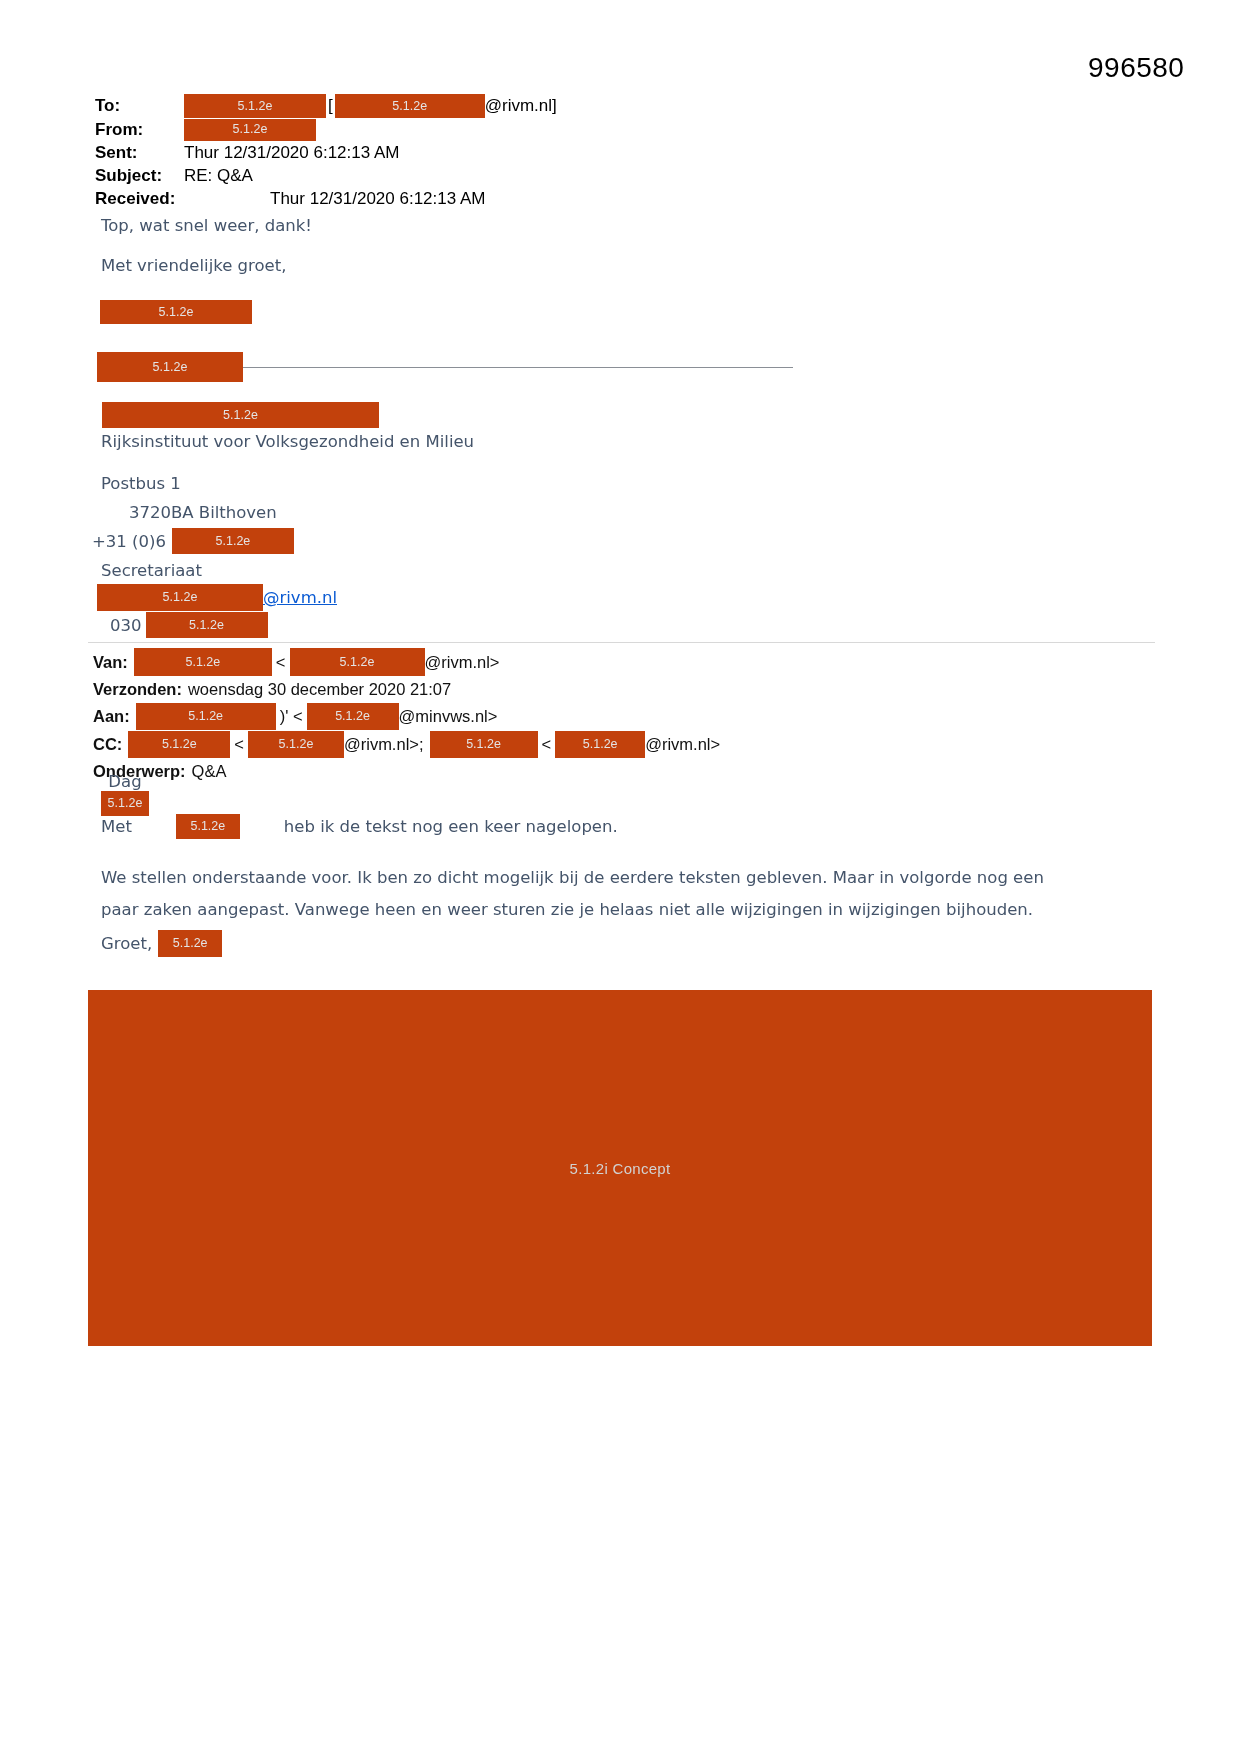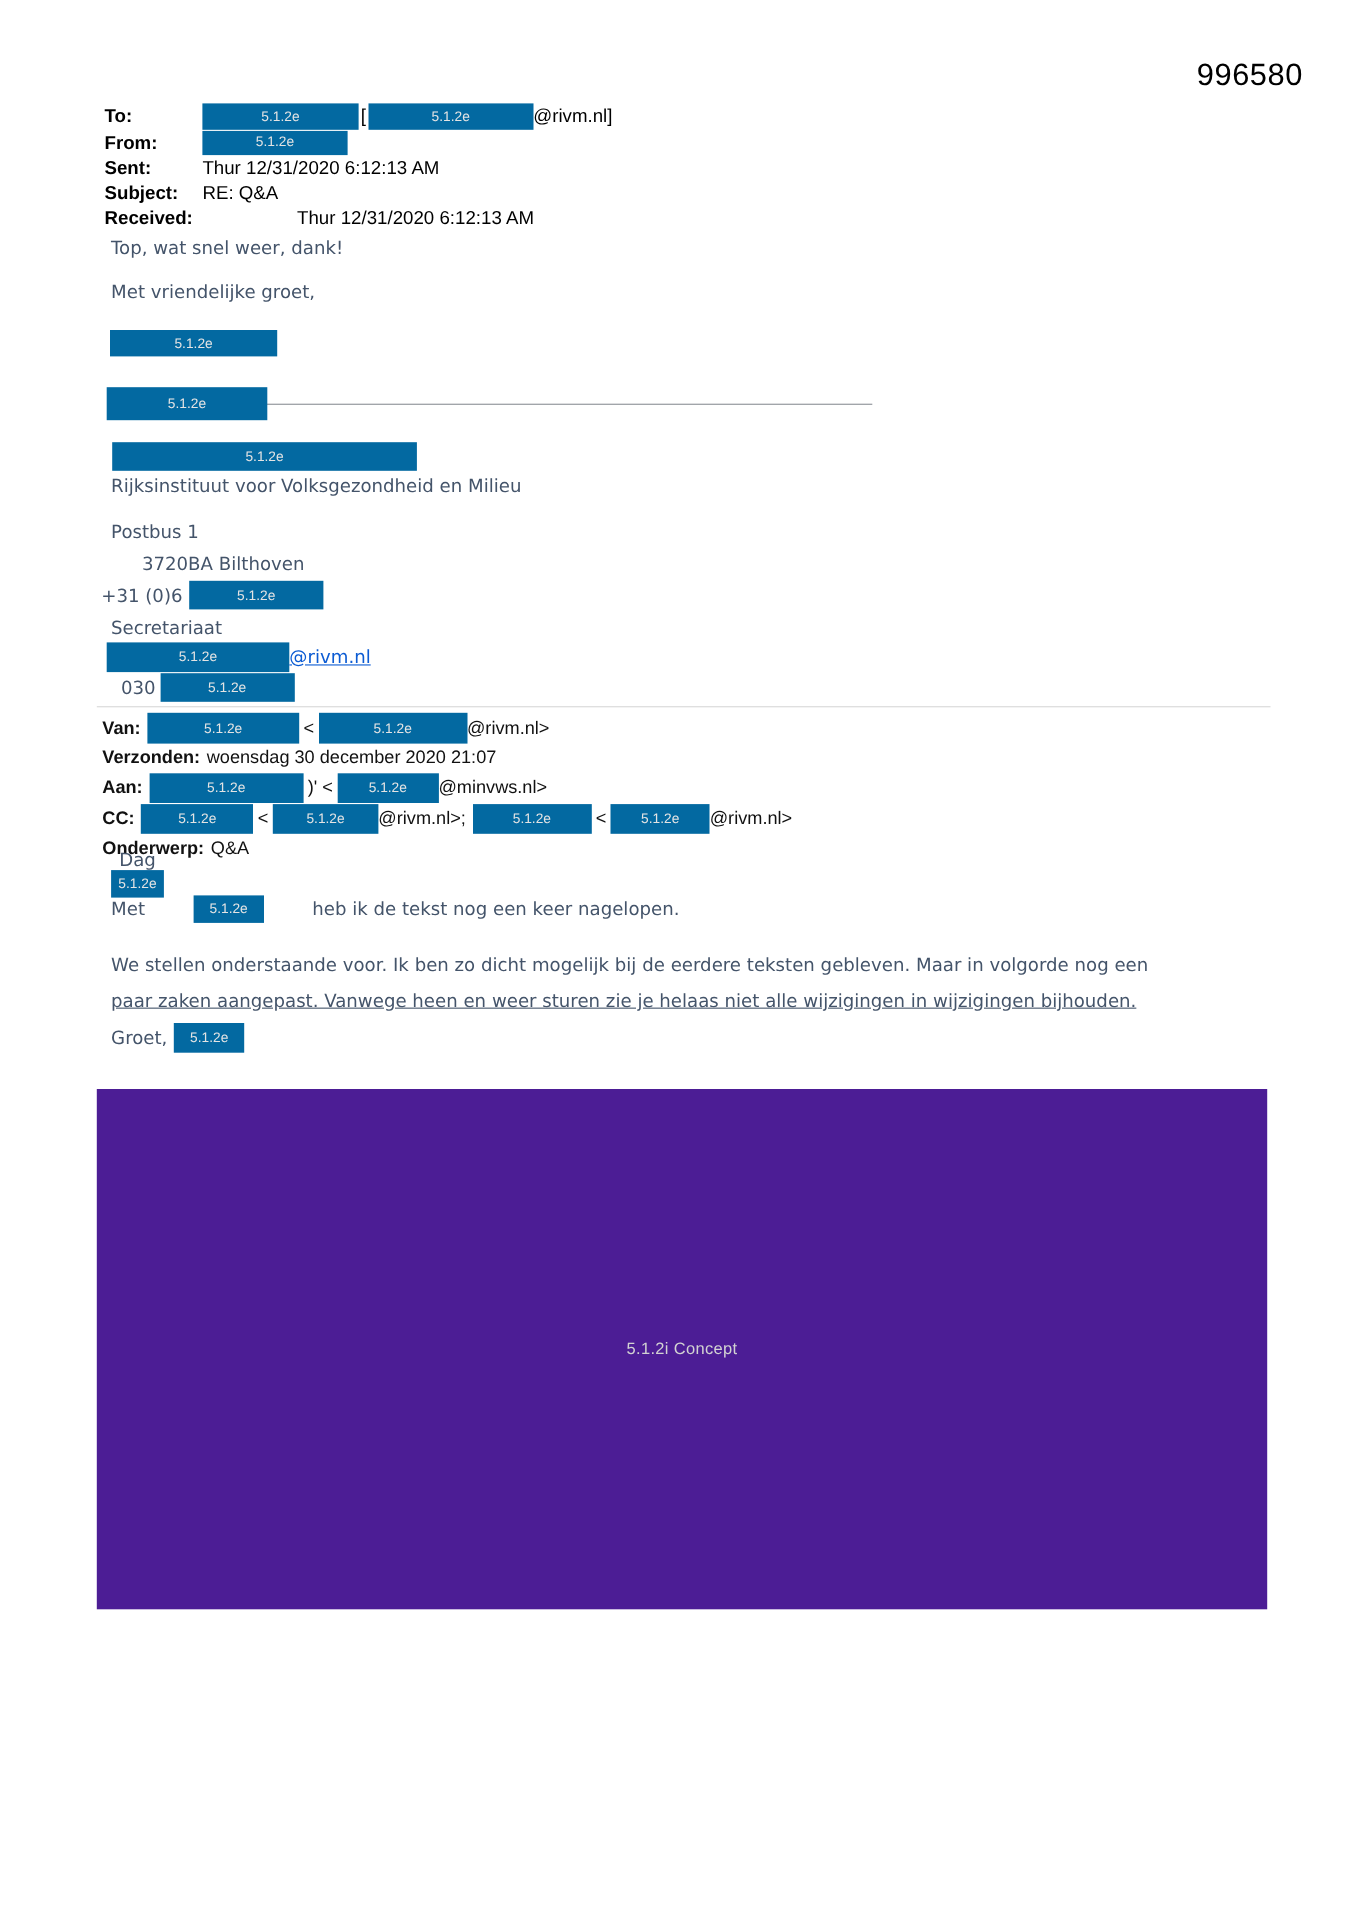--- a/index.html
+++ b/index.html
@@ -13,21 +13,21 @@
   }
   
   .docnum{
     position:absolute;left:1088px;top:52px;
     font-family:"Liberation Sans",sans-serif;
     font-size:28px;color:#000;letter-spacing:0.5px;
   }
   
   .red{
     display:inline-flex;align-items:center;justify-content:center;
-    background:#0369a1;color:#e4e4e4;
+    background:#c2410c;color:#e4e4e4;
     font-family:"Liberation Sans",sans-serif;
     font-size:12.5px;line-height:1;
     vertical-align:middle;
     flex:0 0 auto;
   }
   
   .hdr{
     position:absolute;left:95px;top:94px;
     font-family:"Liberation Sans",sans-serif;
     font-size:17px;color:#000;
@@ -53,22 +53,22 @@
   .quoted{
     position:absolute;left:93px;top:648px;
     font-family:"Liberation Sans",sans-serif;
     font-size:16.5px;color:#111;
   }
   .q-row{display:flex;align-items:center;min-height:25px;margin-bottom:1px;}
   .q-label{font-weight:bold;margin-right:6px;}
   .q-sep{margin:0 4px;}
   
   .attach{
-    position:absolute;left:88px;top:990px;width:1064px;height:473px;
-    background:#4c1d95;
+    position:absolute;left:88px;top:990px;width:1064px;height:356px;
+    background:#c2410c;
     display:flex;align-items:center;justify-content:center;
   }
   .attach-label{
     font-family:"Liberation Sans",sans-serif;
     font-size:15px;color:#d2d2d2;letter-spacing:0.3px;
   }
   .gap4{width:4px;flex:0 0 auto;}
   .gap6{width:6px;flex:0 0 auto;}
 </style>
 </head>
@@ -221,21 +221,21 @@
     <span>Met</span>
     <span class="gap4"></span>
     <span class="red" style="width:64px;height:25px;">
         <span>5.1.2e</span>
       </span>
     <span class="gap4"></span>
     <span>heb ik de tekst nog een keer nagelopen.</span>
   </div>
 
   <div class="abs bodytext" style="left:101px;top:868px;">We stellen onderstaande voor. Ik ben zo dicht mogelijk bij de eerdere teksten gebleven. Maar in volgorde nog een</div>
-  <div class="abs bodytext" style="left:101px;top:900px;text-decoration:underline;">paar zaken aangepast. Vanwege heen en weer sturen zie je helaas niet alle wijzigingen in wijzigingen bijhouden.</div>
+  <div class="abs bodytext" style="left:101px;top:900px;">paar zaken aangepast. Vanwege heen en weer sturen zie je helaas niet alle wijzigingen in wijzigingen bijhouden.</div>
 
   <div class="abs row bodytext" style="left:101px;top:930px;">
     <span>Groet,</span>
     <span class="gap6"></span>
     <span class="red" style="width:64px;height:27px;">
         <span>5.1.2e</span>
       </span>
   </div>
 
   <div class="attach">

